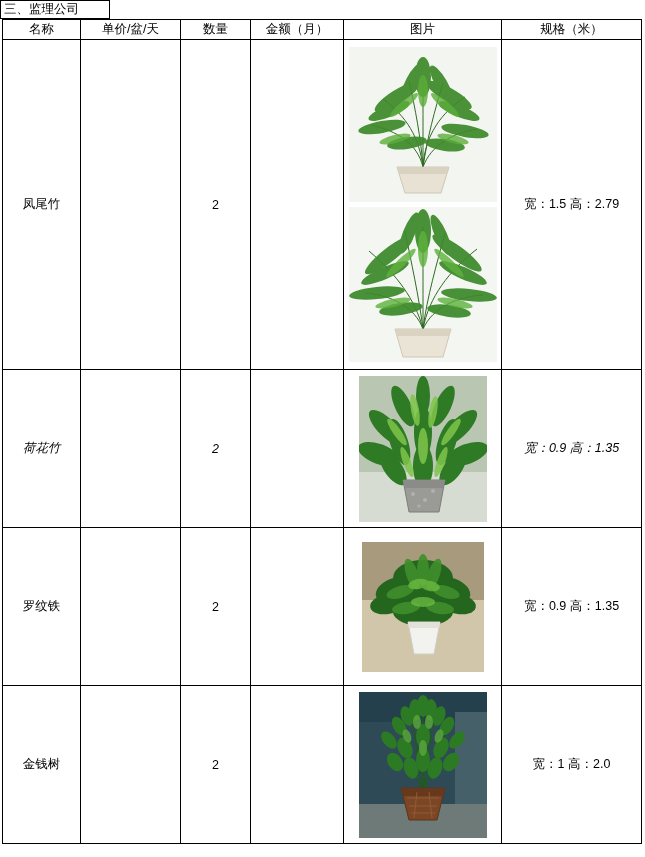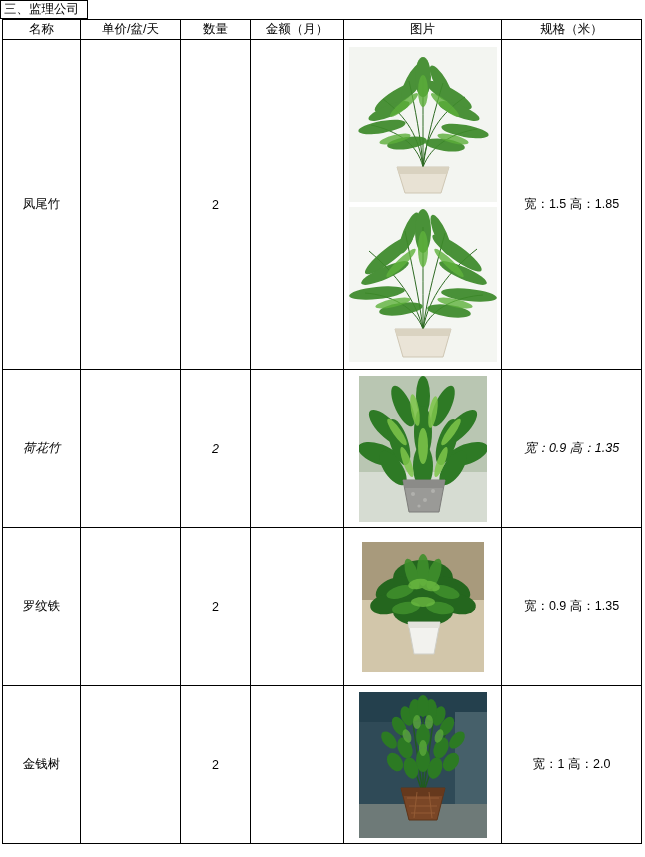--- a/index.html
+++ b/index.html
@@ -17,21 +17,21 @@
   .page {
     width: 645px;
     height: 857px;
     position: relative;
     box-sizing: border-box;
   }
   .section-title-box {
     position: absolute;
     left: 0px;
     top: 0px;
-    width: 88px;
+    width: 110px;
     height: 19px;
     border: 1px solid #000000;
     box-sizing: border-box;
     display: flex;
     align-items: center;
     padding-left: 3px;
     font-size: 12.5px;
     background: #ffffff;
   }
   table.main {
@@ -205,21 +205,21 @@
                   <ellipse cx="44" cy="96" rx="18" ry="4" transform="rotate(-12 44 96)"></ellipse>
                   <ellipse cx="106" cy="96" rx="18" ry="4" transform="rotate(12 106 96)"></ellipse>
                 </g>
                 <path d="M46 122 L102 122 L94 150 L54 150 Z" fill="#eae4d7" stroke="#cfc7b4" stroke-width="1"></path>
                 <path d="M46 122 L102 122 L100 129 L48 129 Z" fill="#dad3c1"></path>
               </svg>
             </span>
 
           </div>
         </td>
-        <td class="cell-spec">宽：1.5 高：1.85</td>
+        <td class="cell-spec">宽：1.5 高：2.79</td>
       </tr>
 
       <tr class="row-2">
         <td class="cell-name">荷花竹</td>
         <td></td>
         <td class="cell-qty">2</td>
         <td></td>
         <td class="cell-pic">
           <div class="pic-stack">
             <span class="photo">

